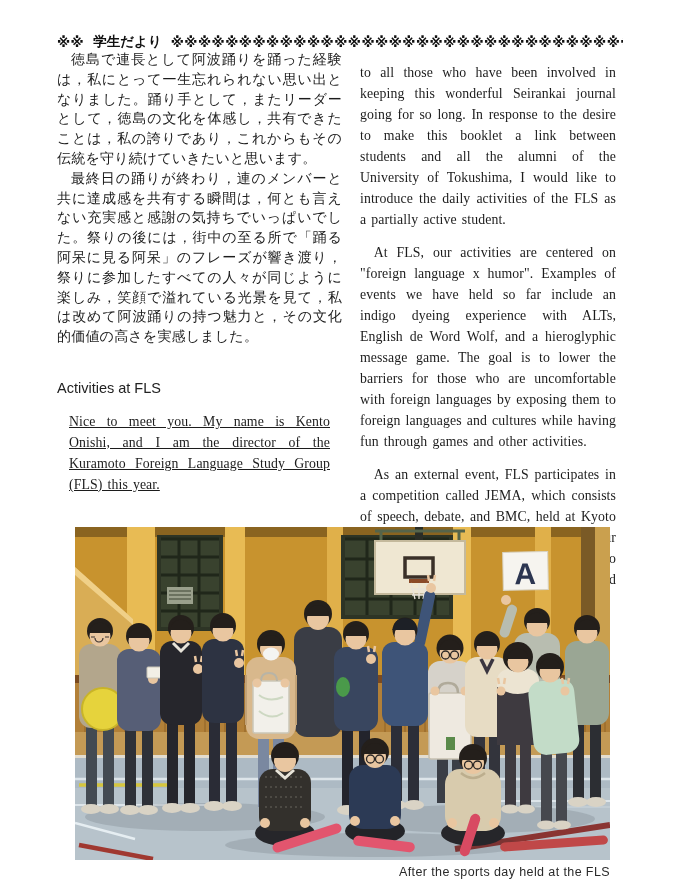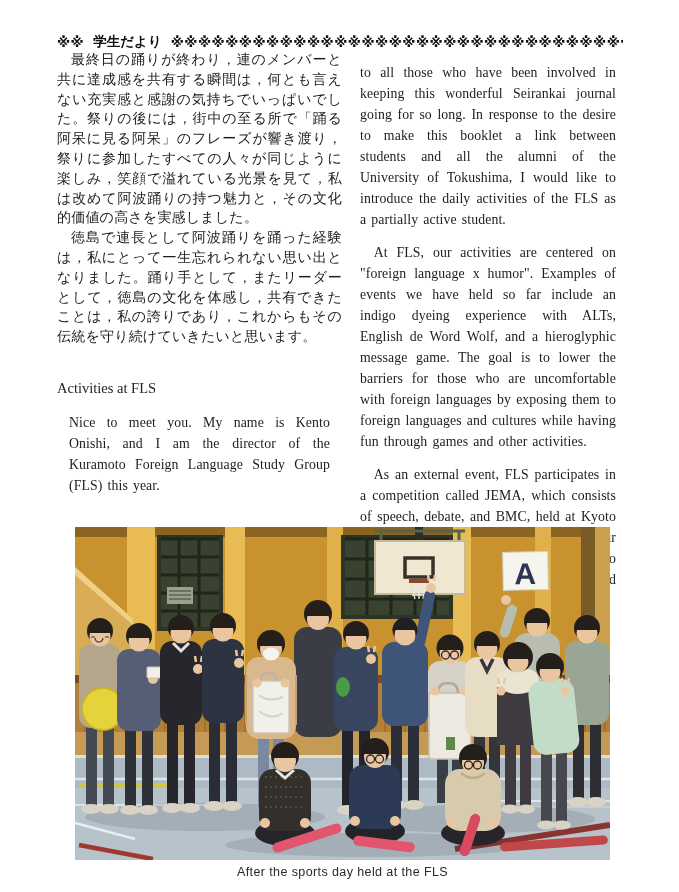--- a/index.html
+++ b/index.html
@@ -25,52 +25,52 @@
   p.jp{
     margin:0;font-size:14px;line-height:19.8px;text-align:justify;
     text-justify:inter-ideograph;letter-spacing:0.2px;
   }
   p.en{
     margin:12px;font-size:13.8px;line-height:21px;text-align:justify;
     word-spacing:1.5px;letter-spacing:0.1px;
   }
   .indent{text-indent:1em;}
   .section-heading{
-    margin:33px 0 15px 0;font-family:Liberation Serif, serif;
+    margin:33px 0 15px 0;font-family:Liberation Sans, sans-serif;
     font-weight:normal;font-size:14.5px;color:#222;
   }
   .byline-role{margin:14px 0 0 76px;font-size:14px;line-height:19.8px;}
   .byline-name{margin:0 0 0 111px;font-size:14px;line-height:19.8px;}
-  .p3{margin-top:13px;}
+  .p3{margin-top:13px;text-decoration:underline;}
   
   .photo-figure{position:absolute;left:75px;top:527px;width:535px;}
   .photo-figure svg{display:block;}
   .photo-caption{
-    margin-top:5px;text-align:center;
+    margin-top:5px;text-align:right;
     font-family:"Liberation Sans","DejaVu Sans",sans-serif;
     font-size:12.5px;color:#2a2a2a;letter-spacing:0.4px;
   }
   
   .hair{fill:#241f1b}
   .face{fill:#e9c6a0}
   .shoe{fill:#d9d3c5}
   .shadow{fill:rgba(40,50,60,0.14)}
 </style>
 </head>
 <body>
 
 <div class="header">
   <span class="deco">※※</span>
   <span class="title">学生だより</span>
   <span class="deco deco-right">※※※※※※※※※※※※※※※※※※※※※※※※※※※※※※※※※※※※※※※※</span>
 </div>
 
 <div class="col col-left">
+  <p class="jp indent">徳島で連長として阿波踊りを踊った経験は，私にとって一生忘れられない思い出となりました。踊り手として，またリーダーとして，徳島の文化を体感し，共有できたことは，私の誇りであり，これからもその伝統を守り続けていきたいと思います。</p>
   <p class="jp indent">最終日の踊りが終わり，連のメンバーと共に達成感を共有する瞬間は，何とも言えない充実感と感謝の気持ちでいっぱいでした。祭りの後には，街中の至る所で「踊る阿呆に見る阿呆」のフレーズが響き渡り，祭りに参加したすべての人々が同じように楽しみ，笑顔で溢れている光景を見て，私は改めて阿波踊りの持つ魅力と，その文化的価値の高さを実感しました。</p>
-  <p class="jp indent">徳島で連長として阿波踊りを踊った経験は，私にとって一生忘れられない思い出となりました。踊り手として，またリーダーとして，徳島の文化を体感し，共有できたことは，私の誇りであり，これからもその伝統を守り続けていきたいと思います。</p>
   <h2 class="section-heading">Activities at FLS</h2>
   <p class="en p3">Nice to meet you. My name is Kento Onishi, and I am the director of the Kuramoto Foreign Language Study Group (FLS) this year.</p>
 </div>
 
 <div class="col col-right">
   <p class="en">to all those who have been involved in keeping this wonderful Seirankai journal going for so long. In response to the desire to make this booklet a link between students and all the alumni of the University of Tokushima, I would like to introduce the daily activities of the FLS as a partially active student.</p>
   <p class="en indent">At FLS, our activities are centered on "foreign language x humor". Examples of events we have held so far include an indigo dyeing experience with ALTs, English de Word Wolf, and a hieroglyphic message game. The goal is to lower the barriers for those who are uncomfortable with foreign languages by exposing them to foreign languages and cultures while having fun through games and other activities.</p>
   <p class="en indent">As an external event, FLS participates in a competition called JEMA, which consists of speech, debate, and BMC, held at Kyoto University. In addition to improving our English skills, we also make an express to interact with students from English-related clubs at other universities.</p>
 </div>
 

